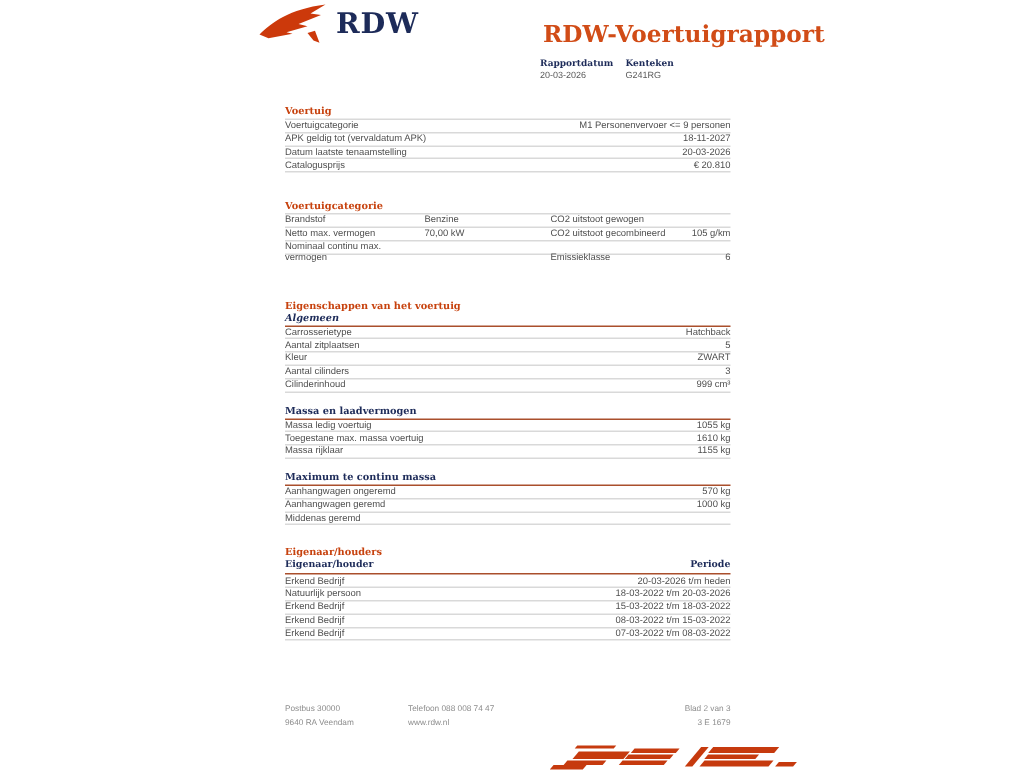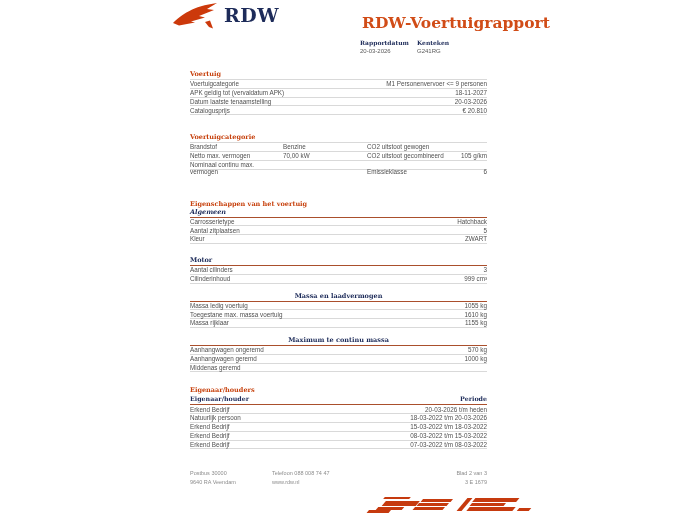--- a/index.html
+++ b/index.html
@@ -28,21 +28,21 @@
   .row { display:flex; justify-content:space-between; align-items:flex-end;
          font-size:6.3px; color:#4f4f4f; line-height:7.6px; height:7.8px;
          border-bottom:1px solid #d9d9d9; }
   .row .lbl { white-space:nowrap; }
   .row .val { white-space:nowrap; text-align:right; }
   .row4 { display:grid; grid-template-columns:93px 84px 86px 1fr; align-items:end;
           font-size:6.3px; color:#4f4f4f; line-height:7.6px; height:7.8px;
           border-bottom:1px solid #d9d9d9; }
   .row4 .c4 { text-align:right; }
   .gap18 { margin-top:18px; } .gap30 { margin-top:30px; }
-  .gap12 { margin-top:12px; } .gap8  { margin-top:8px;text-align:center;  }
+  .gap12 { margin-top:12px; } .gap8  { margin-top:8px;  }
   .gap15 { margin-top:14px; } .gap1  { margin-top:0;font-style:italic;  }
 
   
   .tbl-head { display:flex; justify-content:space-between; align-items:flex-end;
               font-family:"DejaVu Serif", serif; font-weight:bold; font-size:6.3px;
               color:#1d2b59; line-height:8px; border-bottom:1px solid #aa4f2c;
               padding-bottom:1px; margin-top:1px; }
 
   
   .footer { position:absolute; left:190px; top:469px; width:297px; height:22px;
@@ -134,21 +134,20 @@
     </div>
     <div class="row">
       <span class="lbl">Aantal zitplaatsen</span>
       <span class="val">5</span>
     </div>
     <div class="row">
       <span class="lbl">Kleur</span>
       <span class="val">ZWART</span>
     </div>
 
-    <div class="sub-head gap12">Motor</div>
     <div class="row">
       <span class="lbl">Aantal cilinders</span>
       <span class="val">3</span>
     </div>
     <div class="row">
       <span class="lbl">Cilinderinhoud</span>
       <span class="val">999 cm³</span>
     </div>
 
     <div class="sub-head gap8">Massa en laadvermogen</div>

